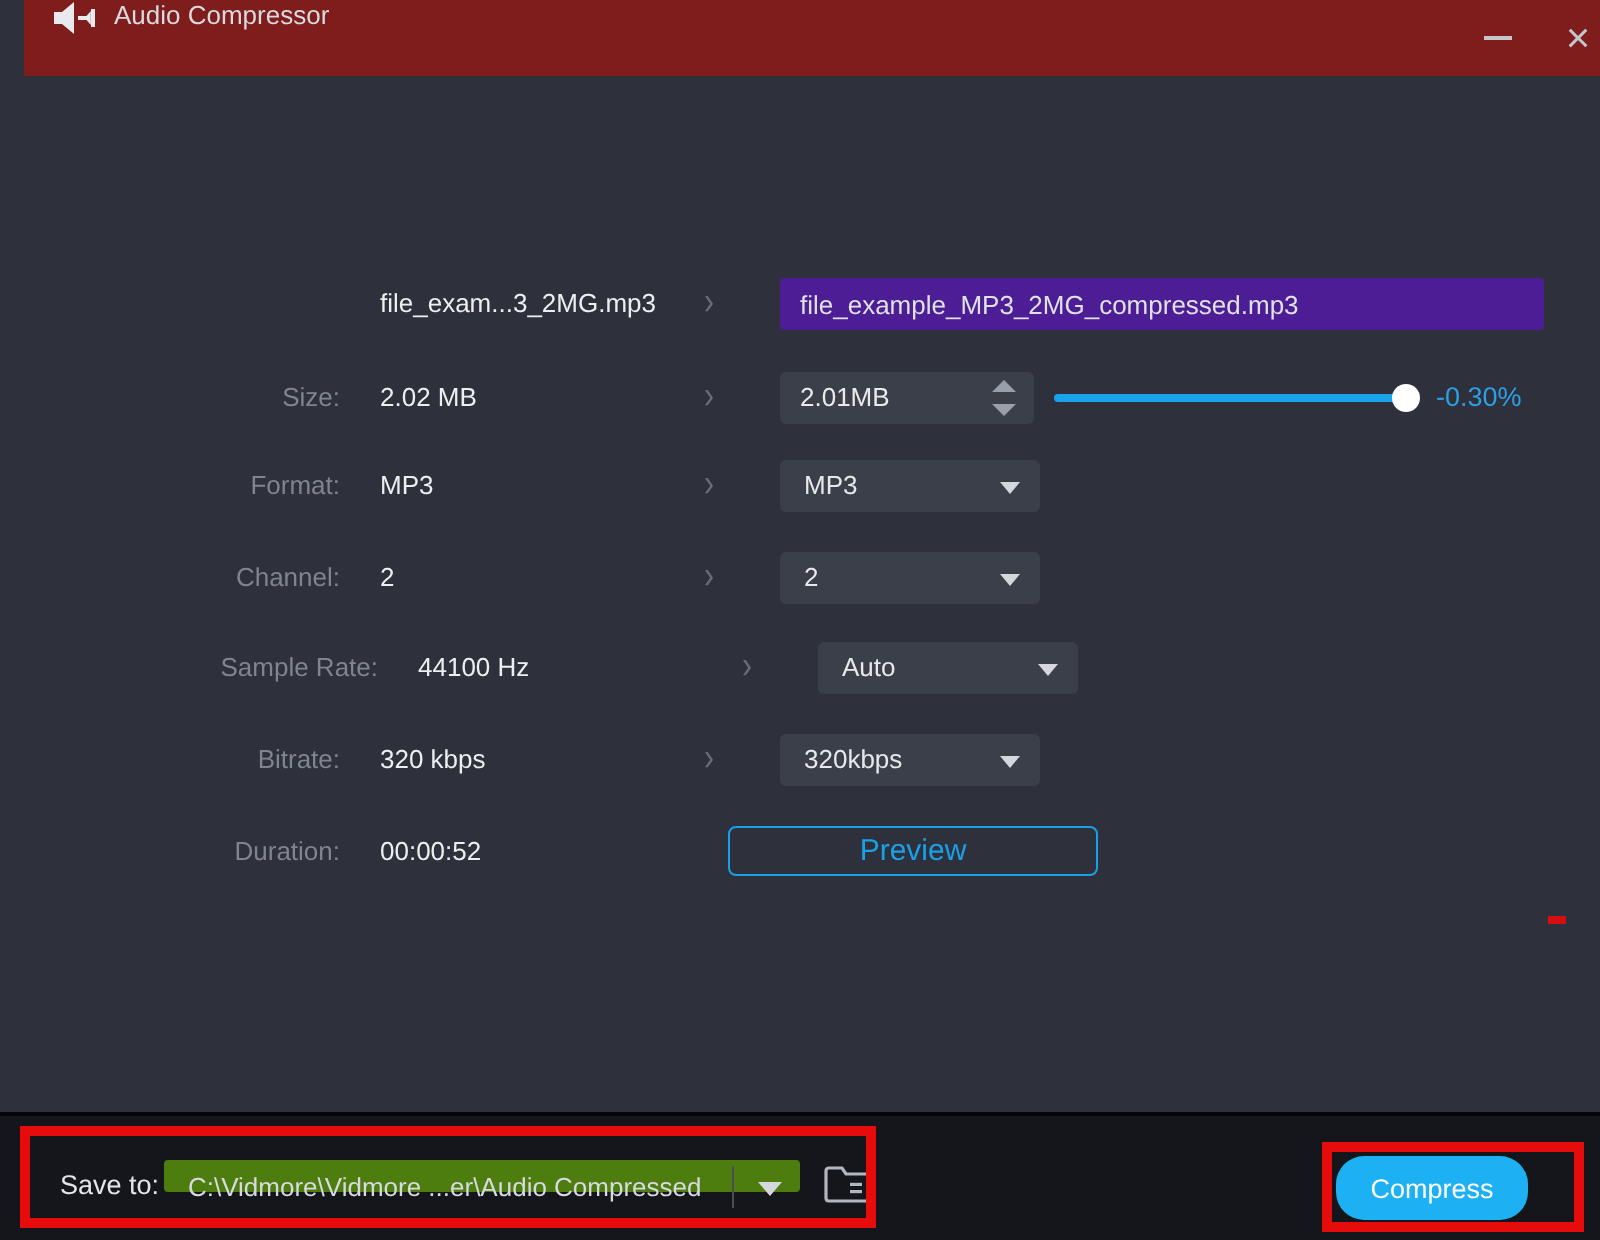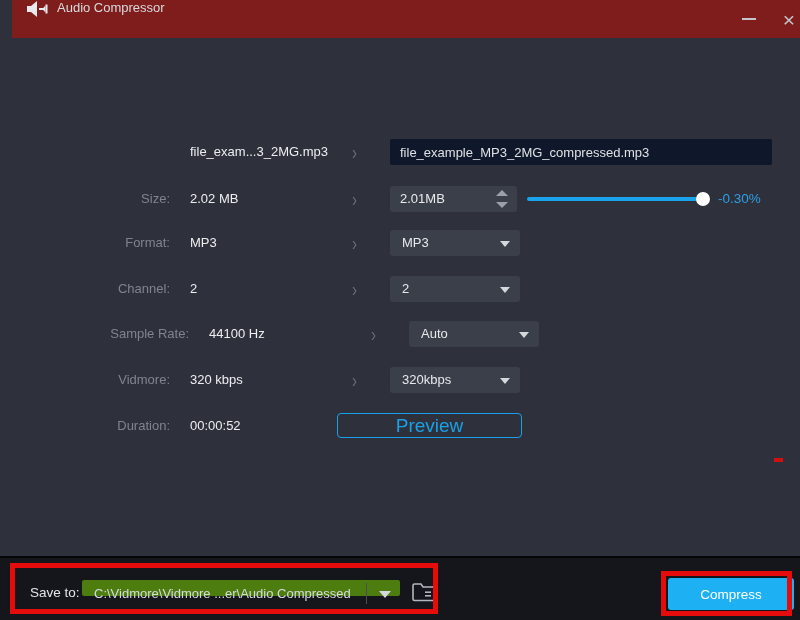--- a/index.html
+++ b/index.html
@@ -29,21 +29,21 @@
 
   
   .content { position:absolute; left:0; top:98px; width:800px; height:458px; }
   .row { position:absolute; left:0; width:800px; height:26px; }
   .lbl { position:absolute; left:0; top:0; width:170px; height:26px; line-height:26px;
          text-align:right; color:#7f8490; font-size:13px; }
   .val { position:absolute; left:190px; top:0; height:26px; line-height:26px; color:#eceef0; font-size:13px; }
   .chev { position:absolute; left:352px; top:0; height:26px; line-height:25px; color:#676c78;
           font-size:15px; transform:scaleY(1.3); }
 
-  .text-field { position:absolute; left:390px; top:0; width:382px; height:26px; background:#0f172a;
+  .text-field { position:absolute; left:390px; top:0; width:382px; height:26px; background:#4c1d95;
                 border:none; border-radius:2px; color:#dfe1e5; font-size:13px; padding:0 10px;
                 font-family:"Liberation Sans", sans-serif; outline:none; }
 
   .spinner { position:absolute; left:390px; top:0; width:127px; height:26px; background:#3b3f49;
              border-radius:3px; }
   .spinner .spin-val { position:absolute; left:10px; top:0; height:26px; line-height:26px;
                        color:#e8eaec; font-size:13px; }
   .spin-arrows { position:absolute; right:9px; top:4px; width:12px; height:18px; }
   .tri-up { position:absolute; left:0; top:0; width:0; height:0;
             border-left:6px solid transparent; border-right:6px solid transparent;
@@ -60,42 +60,42 @@
                color:#2d9fe6; font-size:13.5px; }
 
   .dropdown { position:absolute; left:390px; top:0; width:130px; height:26px; background:#3b3f49;
               border-radius:3px; cursor:pointer; }
   .dropdown .dd-val { position:absolute; left:12px; top:0; height:26px; line-height:26px;
                       color:#e6e8eb; font-size:13px; }
   .dd-caret { position:absolute; right:10px; top:11px; width:0; height:0;
               border-left:5px solid transparent; border-right:5px solid transparent;
               border-top:6px solid #d4d7dc; }
 
-  .preview-btn { position:absolute; left:337px; top:0; width:185px; height:25px; background:transparent;
-                 border:1.5px solid #1aa0e8; border-radius:4px; color:#1aa0e8; font-size:19px;
+  .preview-btn { position:absolute; left:364px; top:0; width:185px; height:25px; background:transparent;
+                 border:1.5px solid #1aa0e8; border-radius:4px; color:#1aa0e8; font-size:15px;
                  font-family:"Liberation Sans", sans-serif; cursor:pointer; }
 
   
   .footer { position:absolute; left:0; top:556px; width:800px; height:64px; background:#14161c;
             border-top:2px solid #050608; }
   .save-label { position:absolute; left:30px; top:578px; height:30px; line-height:30px;
                 color:#e3e5e8; font-size:13.5px; }
   .save-field { position:absolute; left:82px; top:580px; width:318px; height:16px; background:#4d7c0f;
                 border-radius:2px;padding-left:32px; }
   .save-input { position:absolute; left:0; top:0; width:282px; height:27px; background:transparent; border:none;
                 color:#d7dade; font-size:13px; padding:0 0 0 12px; outline:none;
                 font-family:"Liberation Sans", sans-serif; }
   .save-sep { position:absolute; left:284px; top:3px; width:1px; height:21px; background:#4a4d56; }
   .save-caret { position:absolute; right:9px; top:11px; width:0; height:0;
                 border-left:6px solid transparent; border-right:6px solid transparent;
                 border-top:7px solid #d4d7dc; cursor:pointer; }
   .folder-btn { position:absolute; left:409px; top:577px; width:30px; height:32px; background:transparent;
                 border:none; cursor:pointer; }
-  .compress-btn { position:absolute; left:668px; top:578px; width:126px; height:32px; background:#1db1f3;
-                  border:none; border-radius:3px; color:#ffffff; font-size:13.5px;
+  .compress-btn { position:absolute; left:668px; top:578px; width:96px; height:32px; background:#1db1f3;
+                  border:none; border-radius:14px; color:#ffffff; font-size:13.5px;
                   font-family:"Liberation Sans", sans-serif; cursor:pointer; }
 
   
   .anno { position:absolute; border:5px solid #e60c0c; pointer-events:none; }
   .anno-save { left:10px; top:563px; width:428px; height:51px; }
   .anno-compress { left:661px; top:571px; width:131px; height:45px; }
   .anno-dash { position:absolute; left:774px; top:458px; width:9px; height:4px; background:#d50f0f; pointer-events:none; }
 </style>
 </head>
 <body>
@@ -170,21 +170,21 @@
       <span class="lbl">Sample Rate:</span>
       <span class="val">44100 Hz</span>
       <span class="chev">›</span>
       <div class="dropdown">
         <span class="dd-val">Auto</span>
         <span class="dd-caret"></span>
       </div>
     </div>
 
     <div class="row" style="top:269px;">
-      <span class="lbl">Vidmore:</span>
+      <span class="lbl">Bitrate:</span>
       <span class="val">320 kbps</span>
       <span class="chev">›</span>
       <div class="dropdown">
         <span class="dd-val">320kbps</span>
         <span class="dd-caret"></span>
       </div>
     </div>
 
     <div class="row" style="top:315px;">
       <span class="lbl">Duration:</span>

